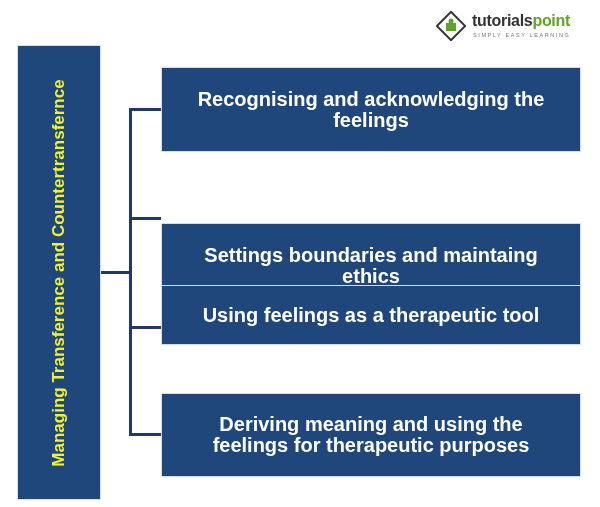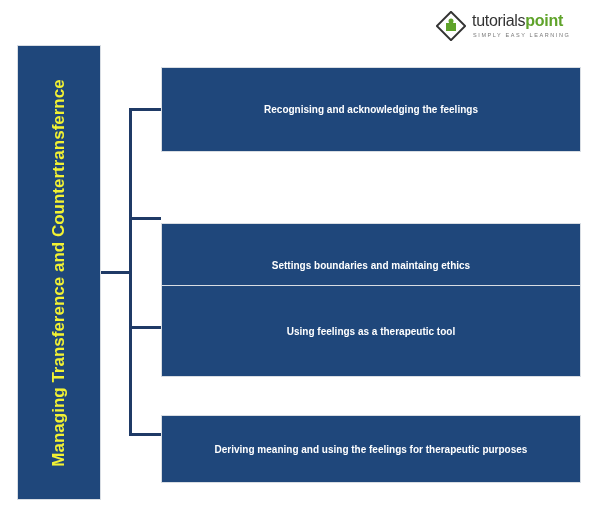--- a/index.html
+++ b/index.html
@@ -1,25 +1,25 @@
 <!DOCTYPE html>
 <html><head>
 <meta charset="utf-8">
 <style>
   html,body{margin:0;padding:0;background:#fff;}
   body{width:600px;height:507px;position:relative;overflow:hidden;font-family:"Liberation Sans",sans-serif;}
   .logo{position:absolute;left:436px;top:9px;width:150px;height:36px;}
   .logo-mark{position:absolute;left:0;top:2px;width:30px;height:30px;}
-  .logo-name{position:absolute;left:36px;top:3px;font-weight:normal;font-size:16px;color:#333;letter-spacing:-0.3px;}
+  .logo-name{position:absolute;left:36px;top:3px;font-weight:bold;font-size:16px;color:#333;letter-spacing:-0.3px;}
   .logo-name b{color:#5fa32a;}
   .logo-tag{position:absolute;left:37px;top:23px;font-size:5.5px;color:#777;letter-spacing:1.6px;}
   .root{position:absolute;left:17px;top:45px;width:84px;height:455px;background:#1f477b;border:1px solid #d8dde3;box-sizing:border-box;}
   .root-label{position:absolute;left:50%;top:50%;transform:translate(-50%,-50%) rotate(-90deg);white-space:nowrap;color:#f2f233;font-weight:bold;font-size:17px;}
   .line{position:absolute;background:#1f3a66;}
-  .box{position:absolute;left:161px;width:420px;background:#1f477b;border:1px solid #d8dde3;box-sizing:border-box;display:flex;align-items:center;justify-content:center;text-align:center;color:#fff;font-weight:bold;font-size:10px;line-height:21px;padding:0 24px;}
+  .box{position:absolute;left:161px;width:420px;background:#1f477b;border:1px solid #d8dde3;box-sizing:border-box;display:flex;align-items:center;justify-content:center;text-align:center;color:#fff;font-weight:bold;font-size:20px;line-height:21px;padding:0 24px;}
 </style>
 </head>
 <body>
 
 <div class="logo">
   <svg class="logo-mark" viewBox="0 0 30 30">
     <rect x="5" y="5" width="20" height="20" transform="rotate(45 15 15)" fill="#fff" stroke="#333" stroke-width="2"></rect>
     <rect x="10" y="12" width="10" height="8" fill="#5fa32a"></rect>
     <circle cx="15" cy="10" r="2.5" fill="#5fa32a"></circle>
   </svg>
@@ -33,14 +33,14 @@
 
 <div class="line" style="left:101px;top:271px;width:30px;height:3px;"></div>
 <div class="line" style="left:129px;top:108px;width:3px;height:328px;"></div>
 <div class="line" style="left:129px;top:108px;width:32px;height:3px;"></div>
 <div class="line" style="left:129px;top:217px;width:32px;height:3px;"></div>
 <div class="line" style="left:129px;top:326px;width:32px;height:3px;"></div>
 <div class="line" style="left:129px;top:433px;width:32px;height:3px;"></div>
 
 <div class="box" style="top:67px;height:85px;">Recognising and acknowledging the feelings</div>
 <div class="box" style="top:175px;height:85px;margin-top:48px;">Settings boundaries and maintaing ethics</div>
-<div class="box" style="top:285px;height:92px;">Using feelings as a therapeutic tool</div>
-<div class="box" style="top:415px;height:68px;">Deriving meaning and using the feelings for therapeutic purposes</div>
+<div class="box" style="top:285px;height:60px;">Using feelings as a therapeutic tool</div>
+<div class="box" style="top:393px;height:84px;">Deriving meaning and using the feelings for therapeutic purposes</div>
 
 </body></html>

